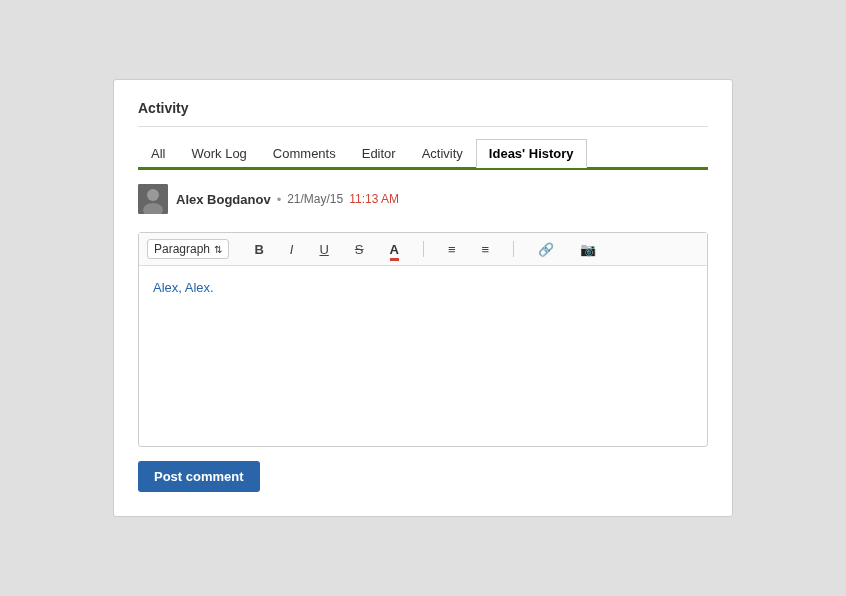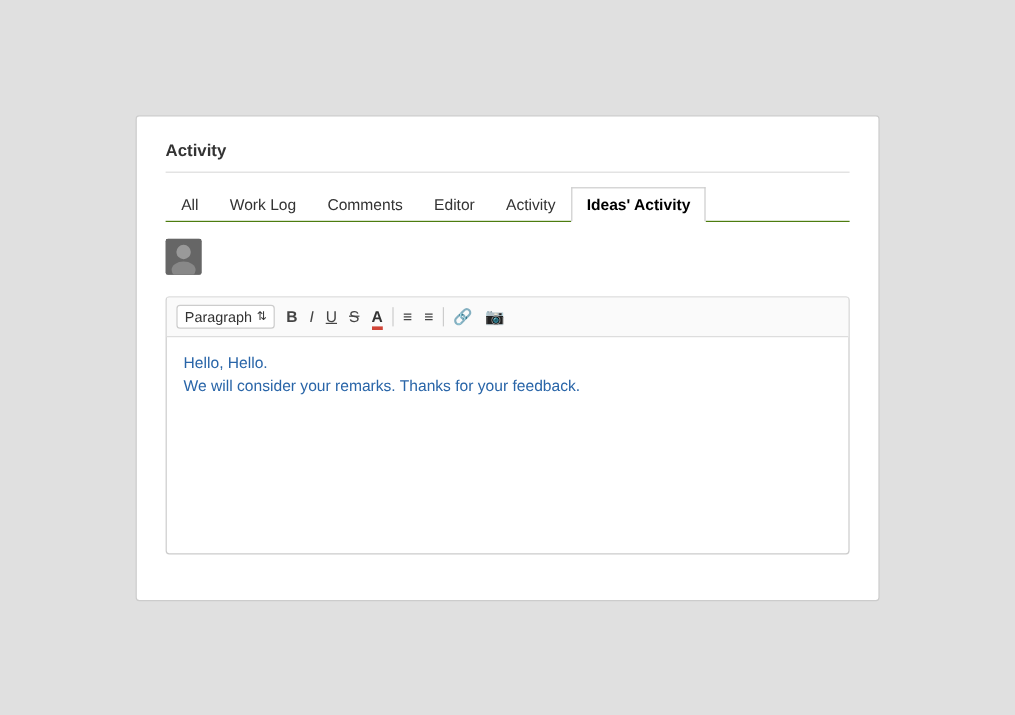--- a/index.html
+++ b/index.html
@@ -27,21 +27,21 @@
       margin-bottom: 10px;
     }
     .section-divider {
       border: none;
       border-top: 1px solid #ddd;
       margin-bottom: 12px;
     }
     .tabs {
       display: flex;
       flex-wrap: wrap;
-      border-bottom: 1px solid #4d7c0f;
+      border-bottom: 3px solid #4d7c0f;
       margin-bottom: 14px;
       gap: 0;
     }
     .tab {
       padding: 6px 12px;
       font-size: 13px;
       color: #333;
       cursor: pointer;
       border: 1px solid transparent;
       border-bottom: none;
@@ -111,21 +111,21 @@
       margin-left: 38px;
     }
     .editor-wrapper {
       border: 1px solid #ccc;
       border-radius: 3px;
       margin-bottom: 14px;
     }
     .editor-toolbar {
       display: flex;
       align-items: center;
-      gap: 0;
+      gap: 16px;
       padding: 6px 8px;
       border-bottom: 1px solid #ddd;
       background: #fafafa;
       flex-wrap: wrap;
     }
     .toolbar-select {
       display: flex;
       align-items: center;
       border: 1px solid #ccc;
       border-radius: 3px;
@@ -183,32 +183,38 @@
 <div class="card">
   <div class="section-title">Activity</div>
   <hr class="section-divider">
 
   <div class="tabs">
     <div class="tab">All</div>
     <div class="tab">Work Log</div>
     <div class="tab">Comments</div>
     <div class="tab">Editor</div>
     <div class="tab">Activity</div>
-    <div class="tab active">Ideas' Activity</div>
+    <div class="tab active">Ideas' History</div>
   </div>
 
 
   <div class="comment-block">
     <div class="comment-header">
       <div class="avatar">
         <svg width="30" height="30" viewBox="0 0 30 30">
           <rect width="30" height="30" fill="#666"></rect>
           <circle cx="15" cy="11" r="6" fill="#999"></circle>
           <ellipse cx="15" cy="26" rx="10" ry="7" fill="#888"></ellipse>
         </svg>
+      </div>
+      <div class="comment-meta">
+        <span class="comment-author">Alex Bogdanov</span>
+        <span class="comment-dot">•</span>
+        <span class="comment-date">21/May/15</span>
+        <span class="comment-time">11:13 AM</span>
       </div>
     </div>
   </div>
 
   <div class="editor-wrapper">
     <div class="editor-toolbar">
       <div class="toolbar-select">
         <span>Paragraph</span>
         <span style="font-size:10px;">⇅</span>
       </div>
@@ -228,18 +234,18 @@
       </button>
       <div class="toolbar-sep"></div>
       <button class="toolbar-btn">
         <span>🔗</span>
       </button>
       <button class="toolbar-btn">
         <span>📷</span>
       </button>
     </div>
     <div class="editor-area" contenteditable="true" style="">
-      <span class="editor-text-blue">Hello, Hello.</span><br>
-      <span class="editor-text-blue">We will consider your remarks. Thanks for your feedback.</span>
+      <span class="editor-text-blue">Alex, Alex.</span><br>
     </div>
   </div>
 
+  <button class="post-btn">Post comment</button>
 </div>
 
 </body></html>

